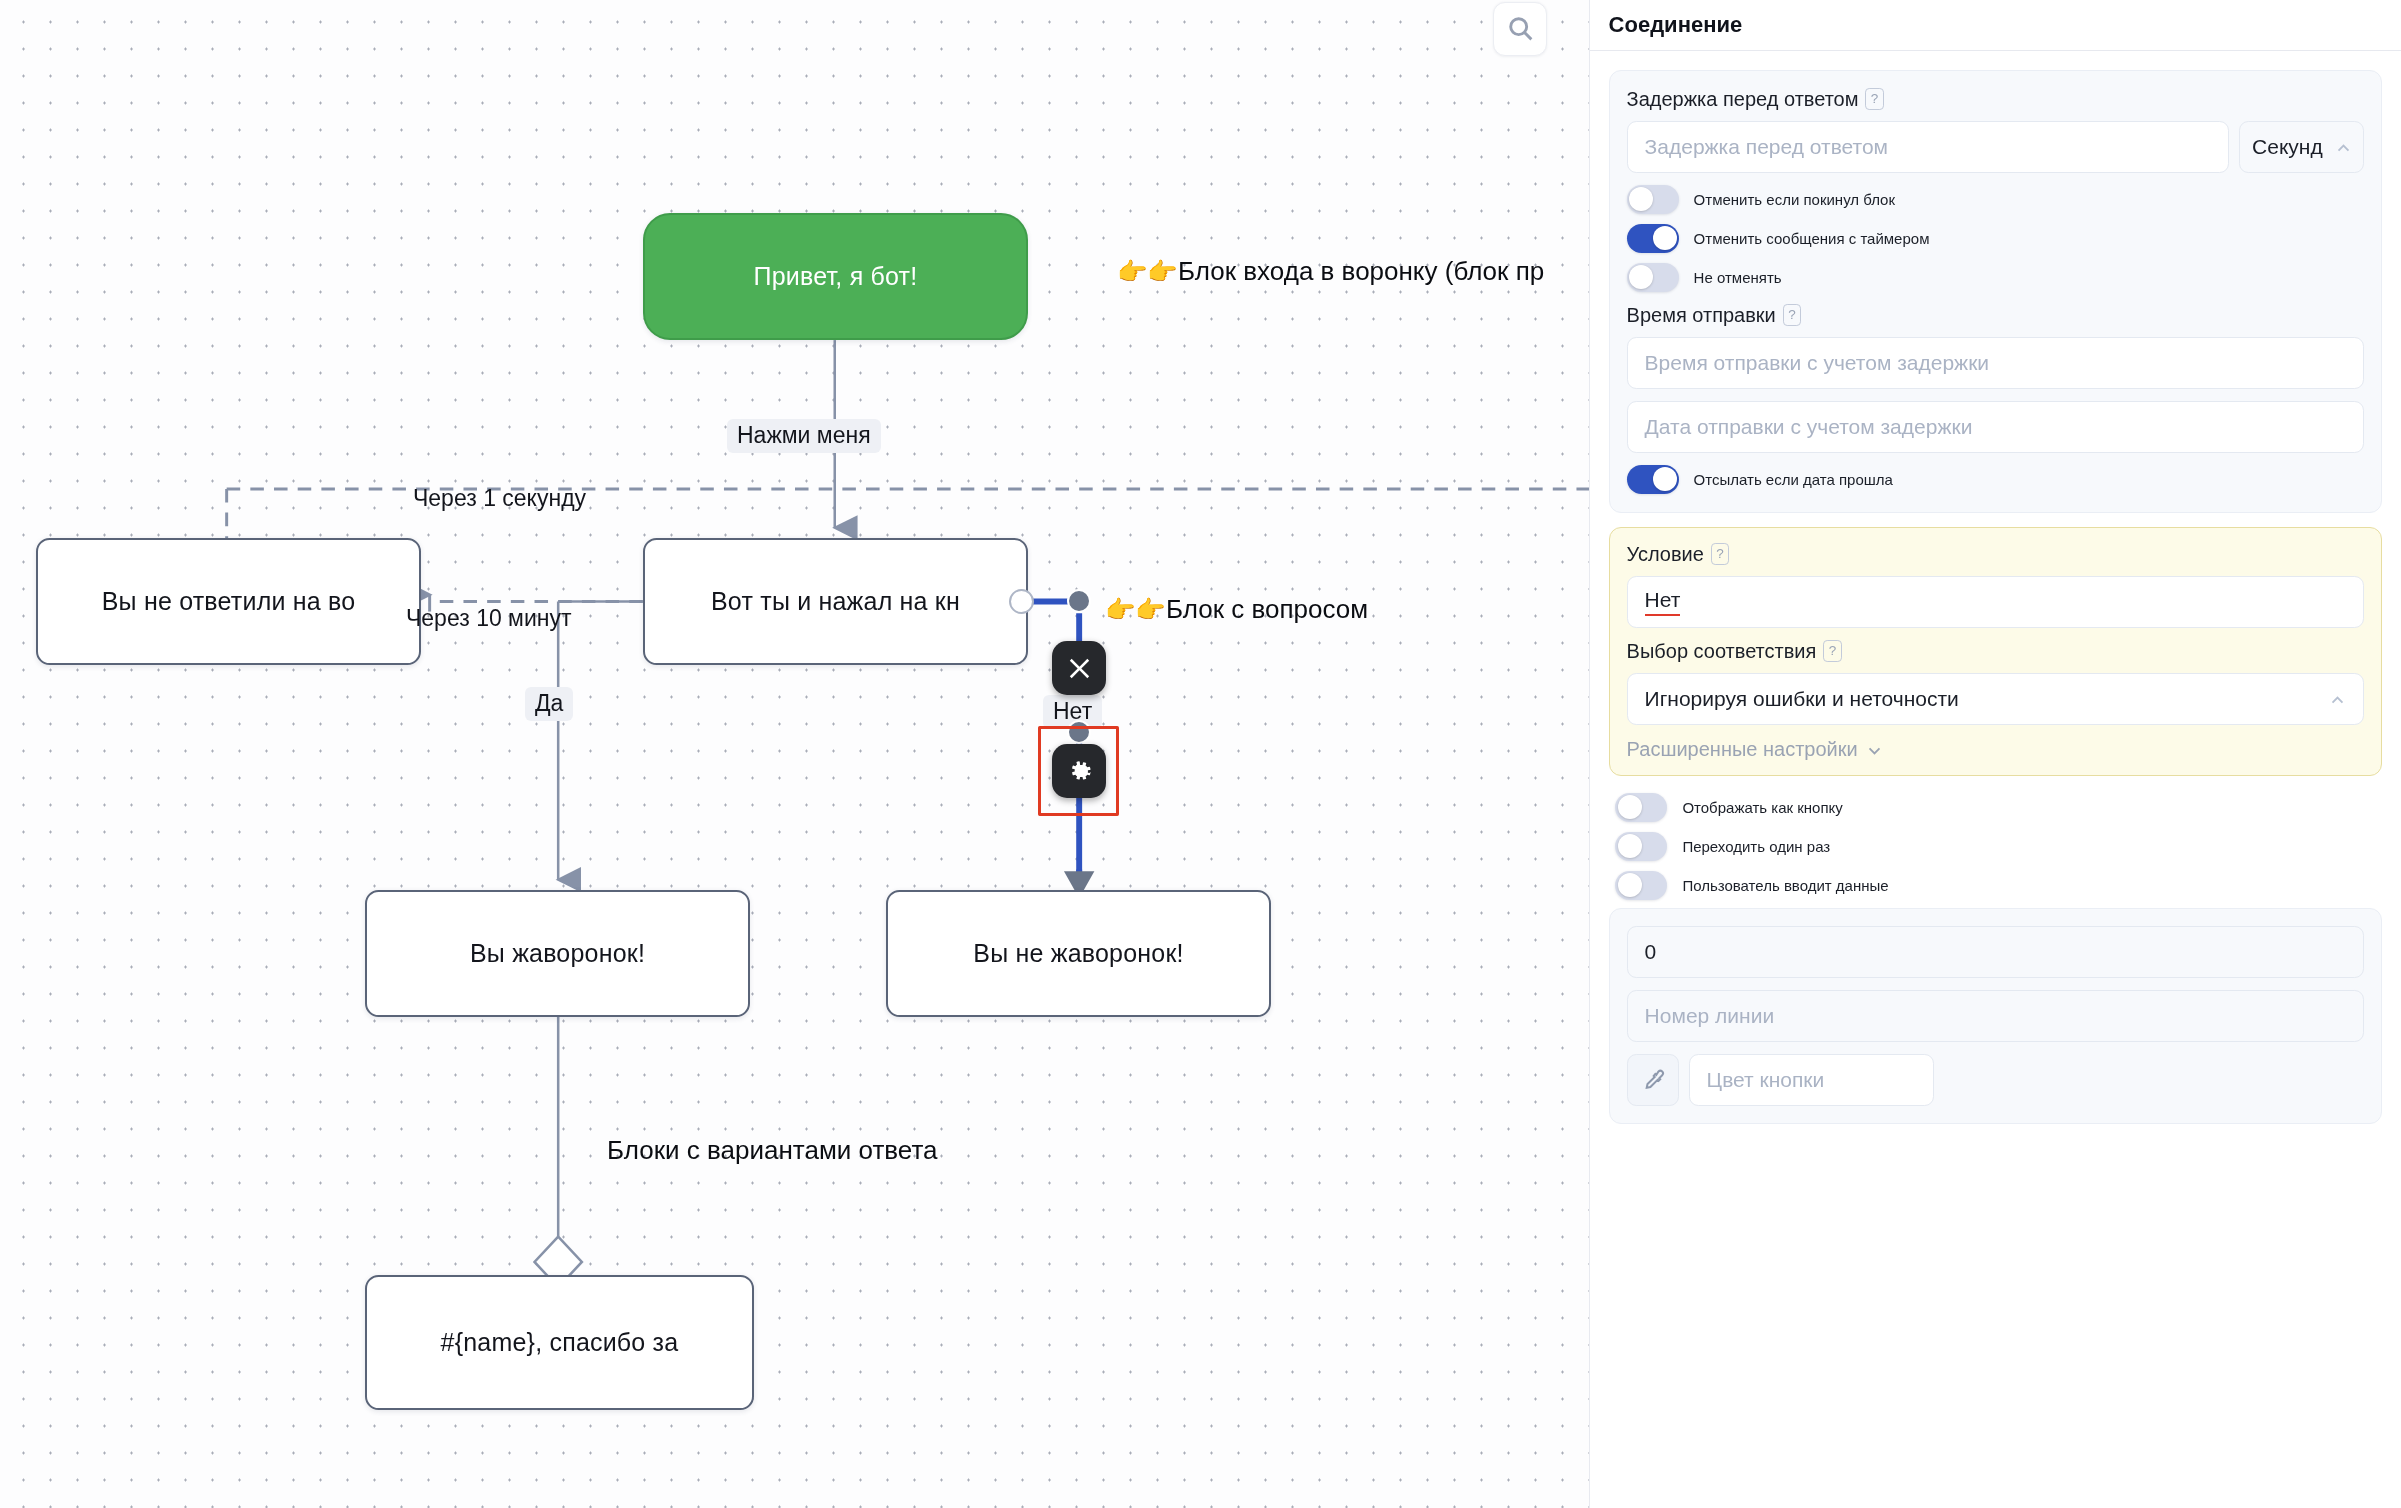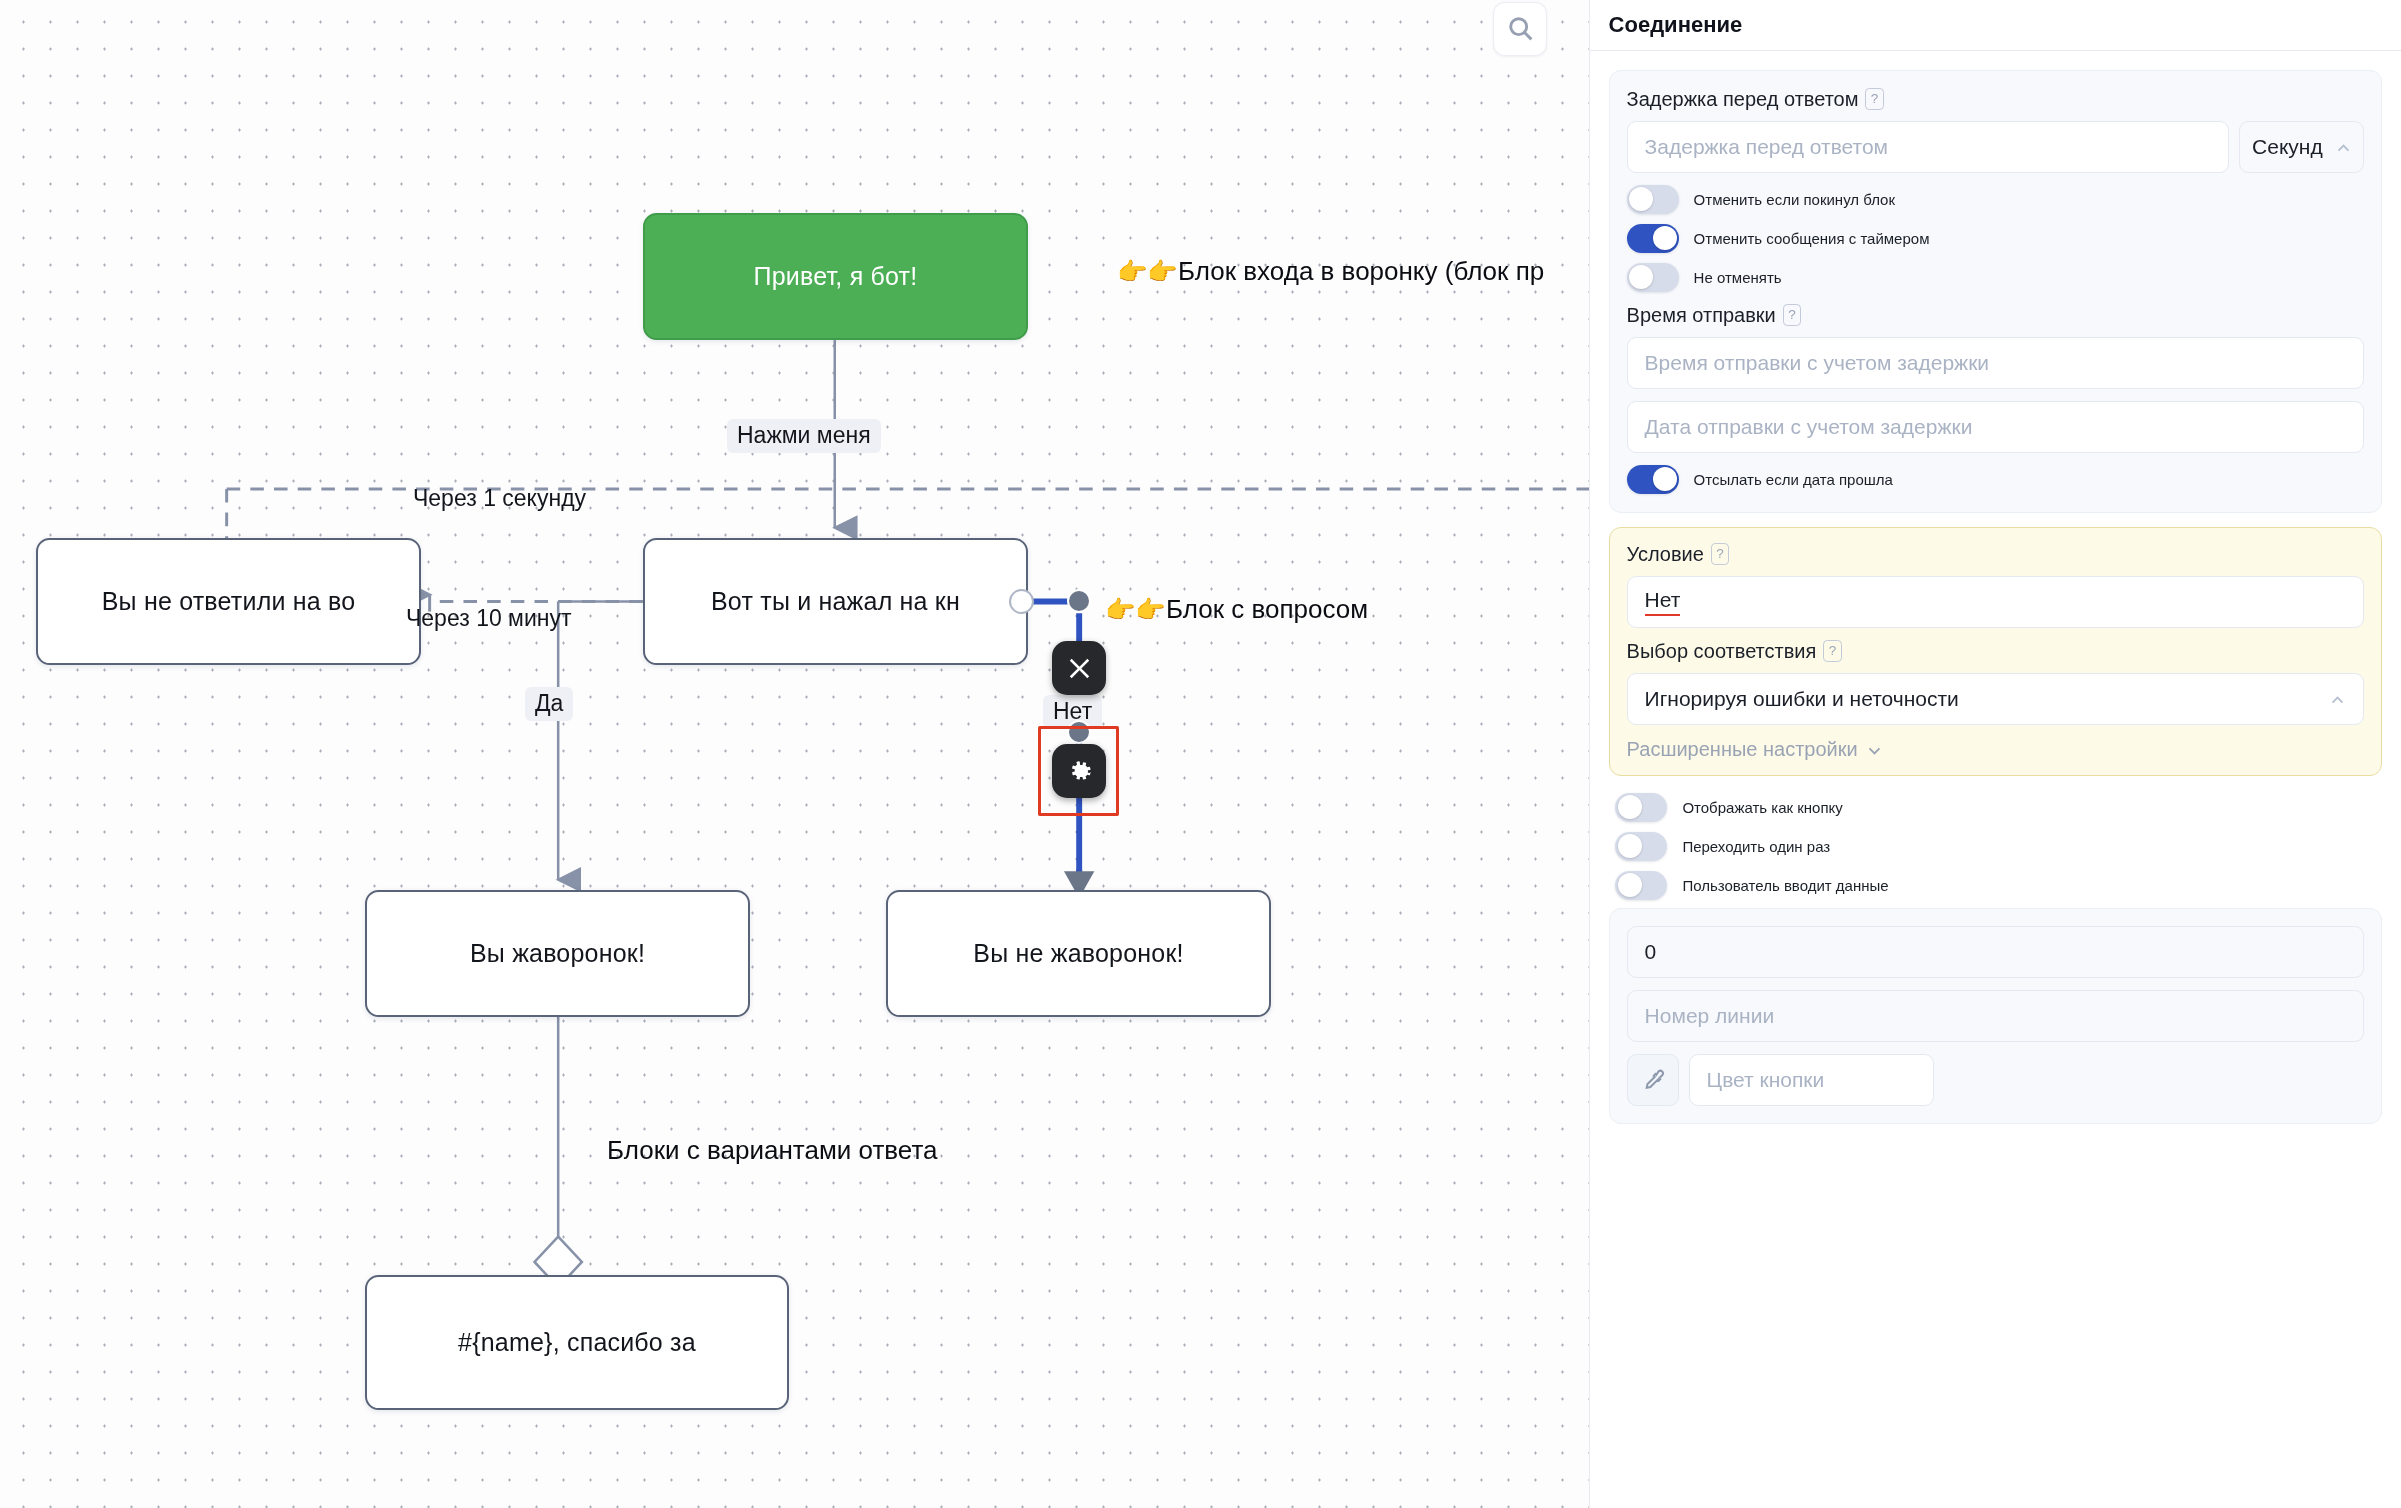--- a/index.html
+++ b/index.html
@@ -244,41 +244,41 @@
 
       <path d="M1215,711 L1275,711" stroke="#2f53c0" stroke-width="7" fill="none"></path>
       <path d="M1276,725 L1276,1040" stroke="#2f53c0" stroke-width="7" fill="none"></path>
       <path d="M1276,1028 L1276,1052 " stroke="#2f53c0" stroke-width="7" fill="none"></path>
       <path d="M1258,1030 L1294,1030 L1276,1062 z" fill="#6b7689"></path>
 
       <path d="M660,1202 L660,1462" stroke="#8792a8" stroke-width="3" fill="none"></path>
       <path d="M660,1462 L688,1492 L660,1522 L632,1492 z" fill="#ffffff" stroke="#8792a8" stroke-width="3"></path>
     </svg>
 
-    <div class="node green" style="left:643px; top:213px; width:385px; height:127px;">
+    <div class="node green" style="left:643px; top:213px; width:385px; height:127px;border-radius:27px;">
       <span>Привет, я бот!</span>
     </div>
 
     <div class="node" style="left:36px; top:538px; width:385px; height:127px;">
       <span>Вы не ответили на во</span>
     </div>
 
     <div class="node" style="left:643px; top:538px; width:385px; height:127px;">
       <span>Вот ты и нажал на кн</span>
     </div>
 
     <div class="node" style="left:365px; top:890px; width:385px; height:127px;">
       <span>Вы жаворонок!</span>
     </div>
 
     <div class="node" style="left:886px; top:890px; width:385px; height:127px;">
       <span>Вы не жаворонок!</span>
     </div>
 
-    <div class="node" style="left:365px; top:1275px; width:424px; height:135px;">
+    <div class="node" style="left:365px; top:1275px; width:389px; height:135px;">
       <span>#{name}, спасибо за</span>
     </div>
 
     <div class="edge-label" style="left:727px; top:419px;">
       <span>Нажми меня</span>
     </div>
     <div class="edge-label plain" style="left:408px; top:482px;">
       <span>Через 1 секунду</span>
     </div>
     <div class="edge-label plain" style="left:401px; top:602px;">

